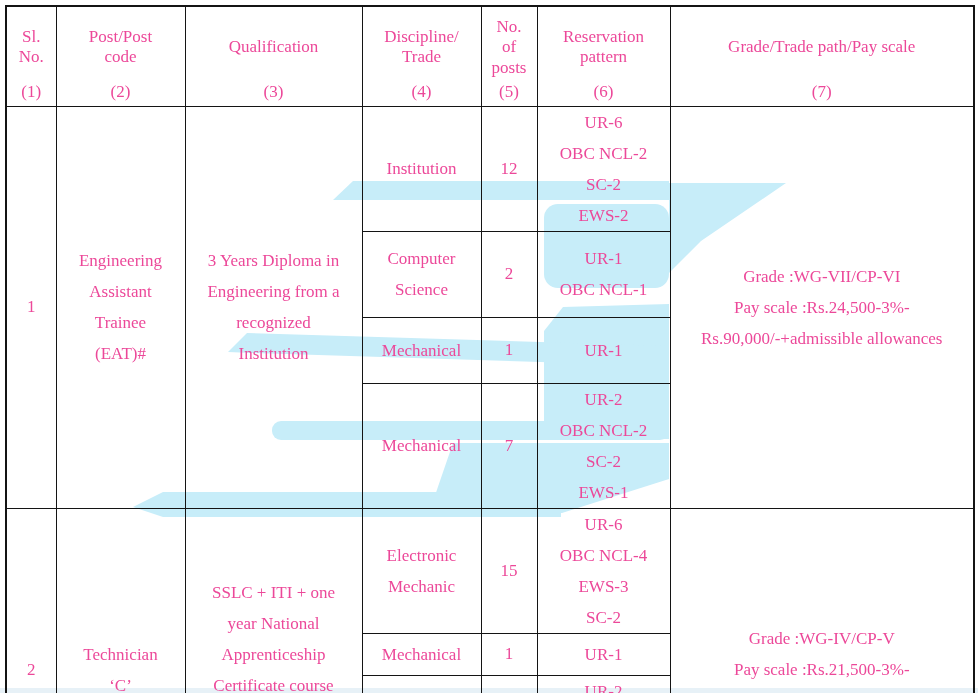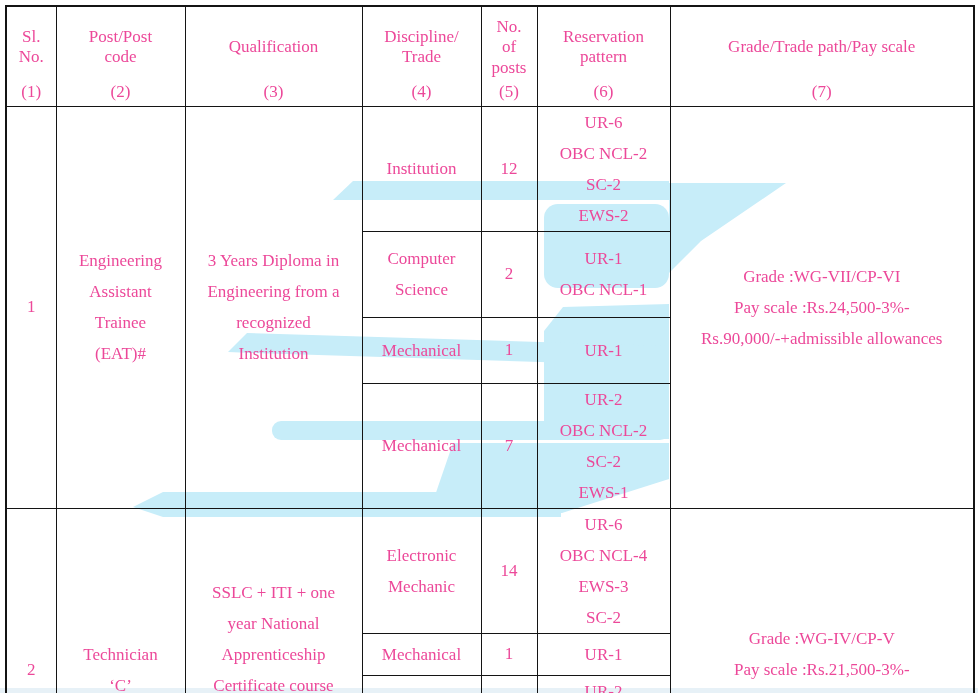--- a/index.html
+++ b/index.html
@@ -160,21 +160,21 @@
           <td rowspan="3">2</td>
           <td rowspan="3" class="c-left">
             <div class="lines">Technician<br>‘C’</div>
           </td>
           <td rowspan="3" class="c-left">
             <div class="lines">SSLC + ITI + one<br>year National<br>Apprenticeship<br>Certificate course<br>in the relevant<br>trade.</div>
           </td>
           <td>
             <div class="lines">Electronic<br>Mechanic</div>
           </td>
-          <td>14</td>
+          <td>15</td>
           <td>
             <div class="lines">UR-6<br>OBC NCL-4<br>EWS-3<br>SC-2</div>
           </td>
           <td rowspan="3" class="c-left">
             <div class="lines">Grade :WG-IV/CP-V<br>Pay scale :Rs.21,500-3%-<br>Rs.82,000/-+admissible allowances</div>
           </td>
         </tr>
         <tr style="height: 42px;">
           <td>
             <div class="lines">Mechanical</div>

